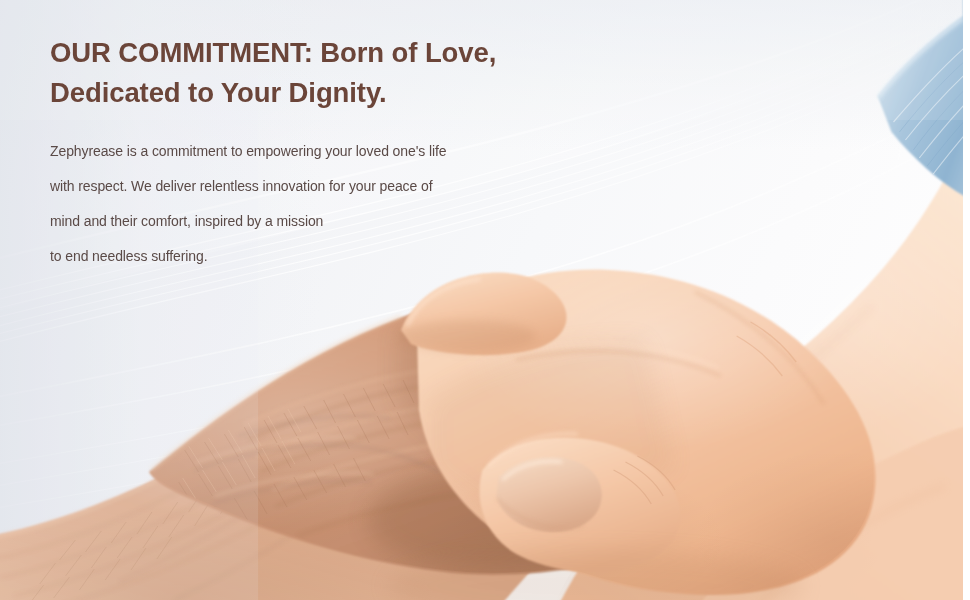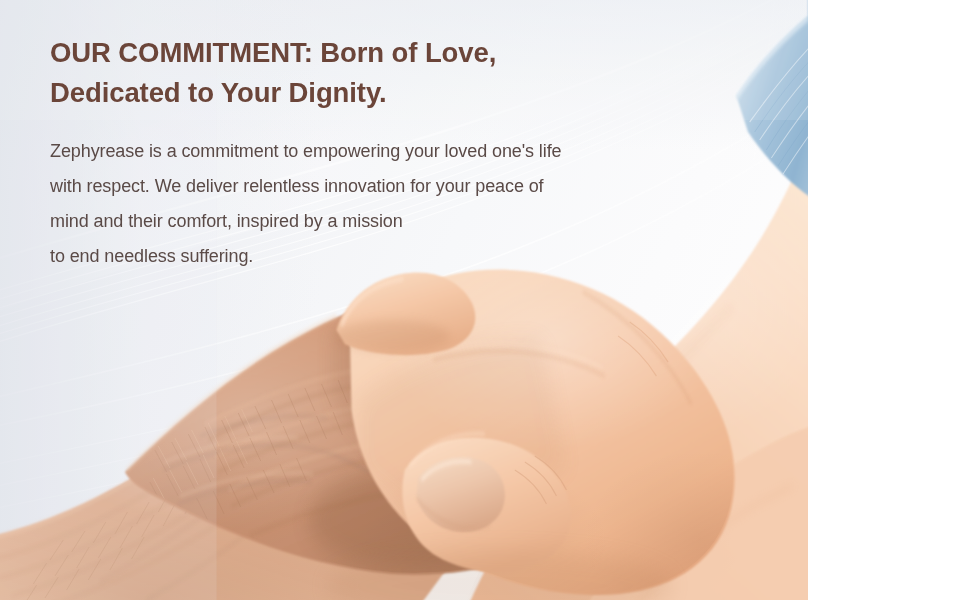--- a/index.html
+++ b/index.html
@@ -7,21 +7,21 @@
     margin: 0;
     padding: 0;
     background: #ffffff;
   }
   body {
     font-family: "Liberation Sans", sans-serif;
   }
 
   .banner {
     position: relative;
-    width: 808px;
+    width: 963px;
     height: 600px;
     overflow: hidden;
     background: linear-gradient(115deg, #eef0f3 0%, #f2f3f6 28%, #f7f8fa 52%, #fbfbfc 72%, #ffffff 100%);
   }
 
   
   .bg-ribbons {
     position: absolute;
     inset: 0;
     width: 100%;
@@ -68,21 +68,21 @@
     font-weight: 700;
     line-height: 40px;
     letter-spacing: -0.1px;
     color: #6b4539;
     white-space: pre-line;
   }
   .body-copy {
     margin: 0;
     padding-top: 21px;
     font-family: "Liberation Sans", sans-serif;
-    font-size: 18px;
+    font-size: 14px;
     font-weight: 400;
     line-height: 35px;
     letter-spacing: -0.1px;
     color: #5a4a47;
     white-space: pre-line;
   }
 </style>
 </head>
 <body>
 

